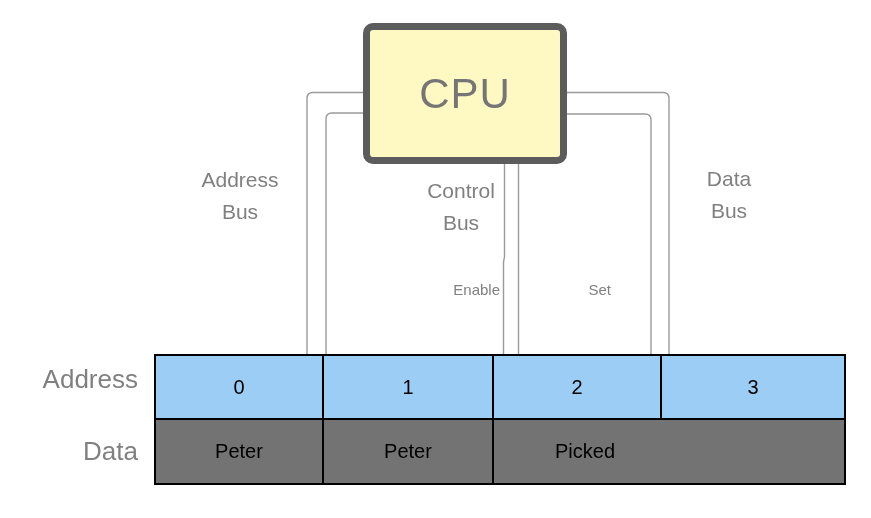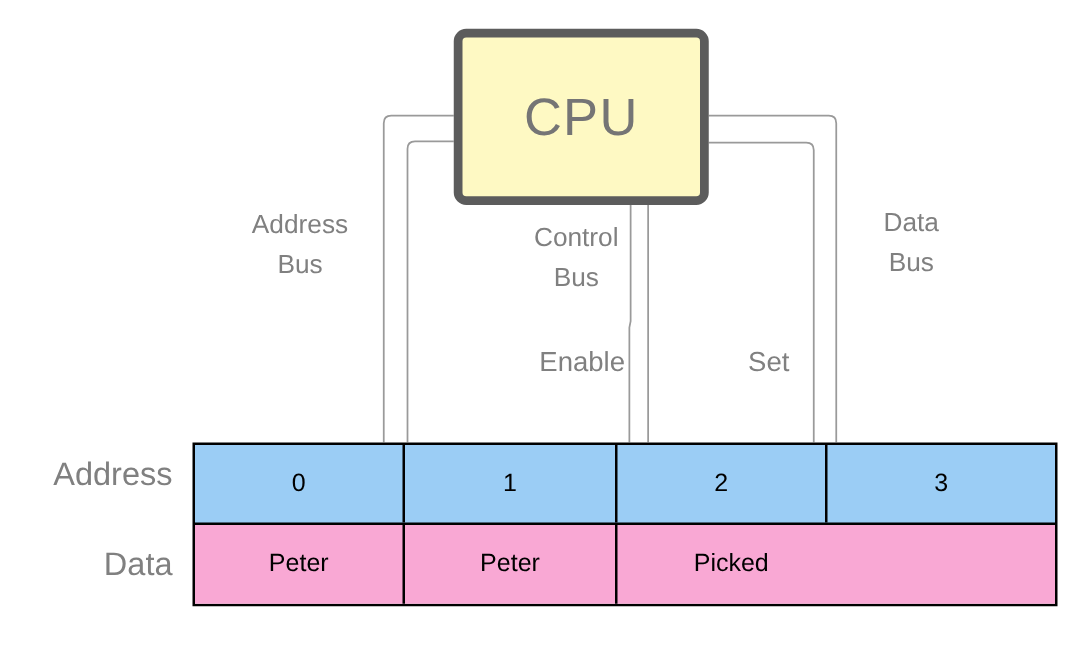--- a/index.html
+++ b/index.html
@@ -47,27 +47,27 @@
     text-align: center;
     font-size: 21px;
     line-height: 32px;
     color: #808080;
   }
   .bus-label.address { left: 175px; top: 164px; }
   .bus-label.control { left: 396px; top: 175px; }
   .bus-label.data    { left: 664px; top: 163px; }
   .signal-label {
     position: absolute;
-    font-size: 22px;
+    font-size: 15px;
     line-height: 22px;
     color: #808080;
     top: 279px;
   }
   .signal-label.enable { left: 380px; width: 120px; text-align: right; }
-  .signal-label.set    { left: 531px; width: 80px;  text-align: center; margin-left: 44px; }
+  .signal-label.set    { left: 531px; width: 80px;  text-align: right; }
   .row-label {
     position: absolute;
     left: 0;
     width: 138px;
     text-align: right;
     font-size: 26px;
     line-height: 26px;
     color: #808080;
   }
   .row-label.address { top: 366px; }
@@ -87,21 +87,21 @@
     width: 100%;
   }
   .mem-row.address-row {
     height: 64px;
     background: #9bcdf5;
     border-bottom: 2px solid #000000;
     box-sizing: border-box;
   }
   .mem-row.data-row {
     height: 63px;
-    background: #f9a8d4;
+    background: #737373;
   }
   .mem-cell {
     box-sizing: border-box;
     border-right: 2px solid #000000;
     display: flex;
     align-items: center;
     justify-content: center;
     font-size: 20px;
     color: #000000;
   }

